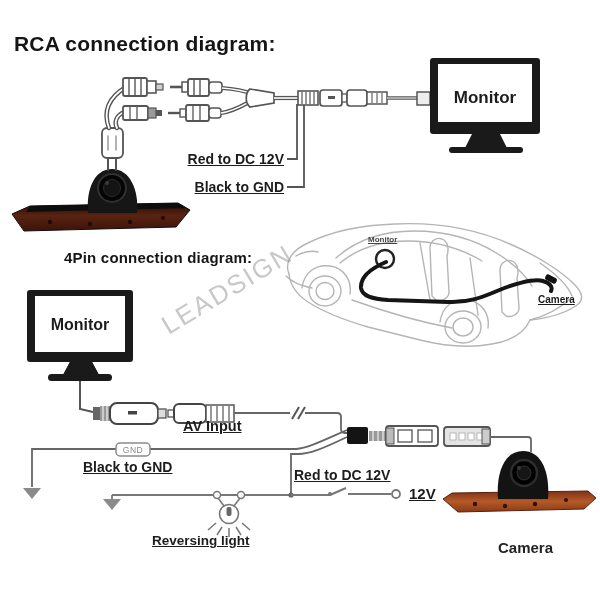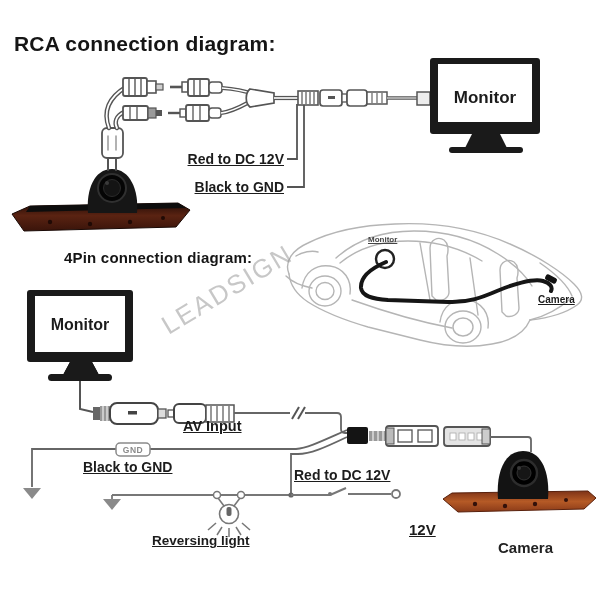--- a/index.html
+++ b/index.html
@@ -4,21 +4,21 @@
 <style>
   html,body{margin:0;padding:0;}
   .canvas{
     position:relative;width:600px;height:600px;background:#ffffff;
     font-family:"Liberation Sans", sans-serif;overflow:hidden;
   }
   .abs{position:absolute;}
   .title{font-weight:700;color:#151515;letter-spacing:0.2px;white-space:nowrap;}
   .lbl{font-weight:700;color:#1c1c1c;white-space:nowrap;text-decoration:underline;}
   .mon-text{font-weight:700;color:#1c1c1c;text-align:center;white-space:nowrap;}
-  .tag{font-weight:700;color:#8a8a8a;text-align:center;white-space:nowrap;}
+  .tag{font-weight:400;color:#8a8a8a;text-align:center;white-space:nowrap;}
   .watermark{
     font-weight:500;color:#9a9a9a;opacity:0.55;letter-spacing:2px;
     transform:rotate(-31deg);transform-origin:left bottom;white-space:nowrap;
   }
   svg{display:block;}
 </style>
 </head>
 <body>
 
 <div class="canvas">
@@ -285,19 +285,19 @@
   <div class="abs mon-text" style="left:35px;top:316px;width:90px;font-size:16px;">Monitor</div>
 
   <div class="abs lbl" style="left:183px;top:382px;font-size:14.5px;margin-top:36px;">AV Input</div>
 
   <div class="abs tag" style="left:116px;top:445px;width:34px;font-size:8.5px;letter-spacing:0.5px;">GND</div>
 
   <div class="abs lbl" style="left:83px;top:459px;font-size:14px;">Black to GND</div>
 
   <div class="abs lbl" style="left:294px;top:467px;font-size:14px;">Red to DC 12V</div>
 
-  <div class="abs lbl" style="left:409px;top:485px;font-size:15px;margin-top:36px;">12V</div>
+  <div class="abs lbl" style="left:409px;top:485px;font-size:15px;">12V</div>
 
   <div class="abs lbl" style="left:152px;top:533px;font-size:13.5px;">Reversing light</div>
 
   <div class="abs" style="left:498px;top:539px;font-size:15px;font-weight:600;color:#222;white-space:nowrap;">Camera</div>
 
 </div>
 
 </body></html>

